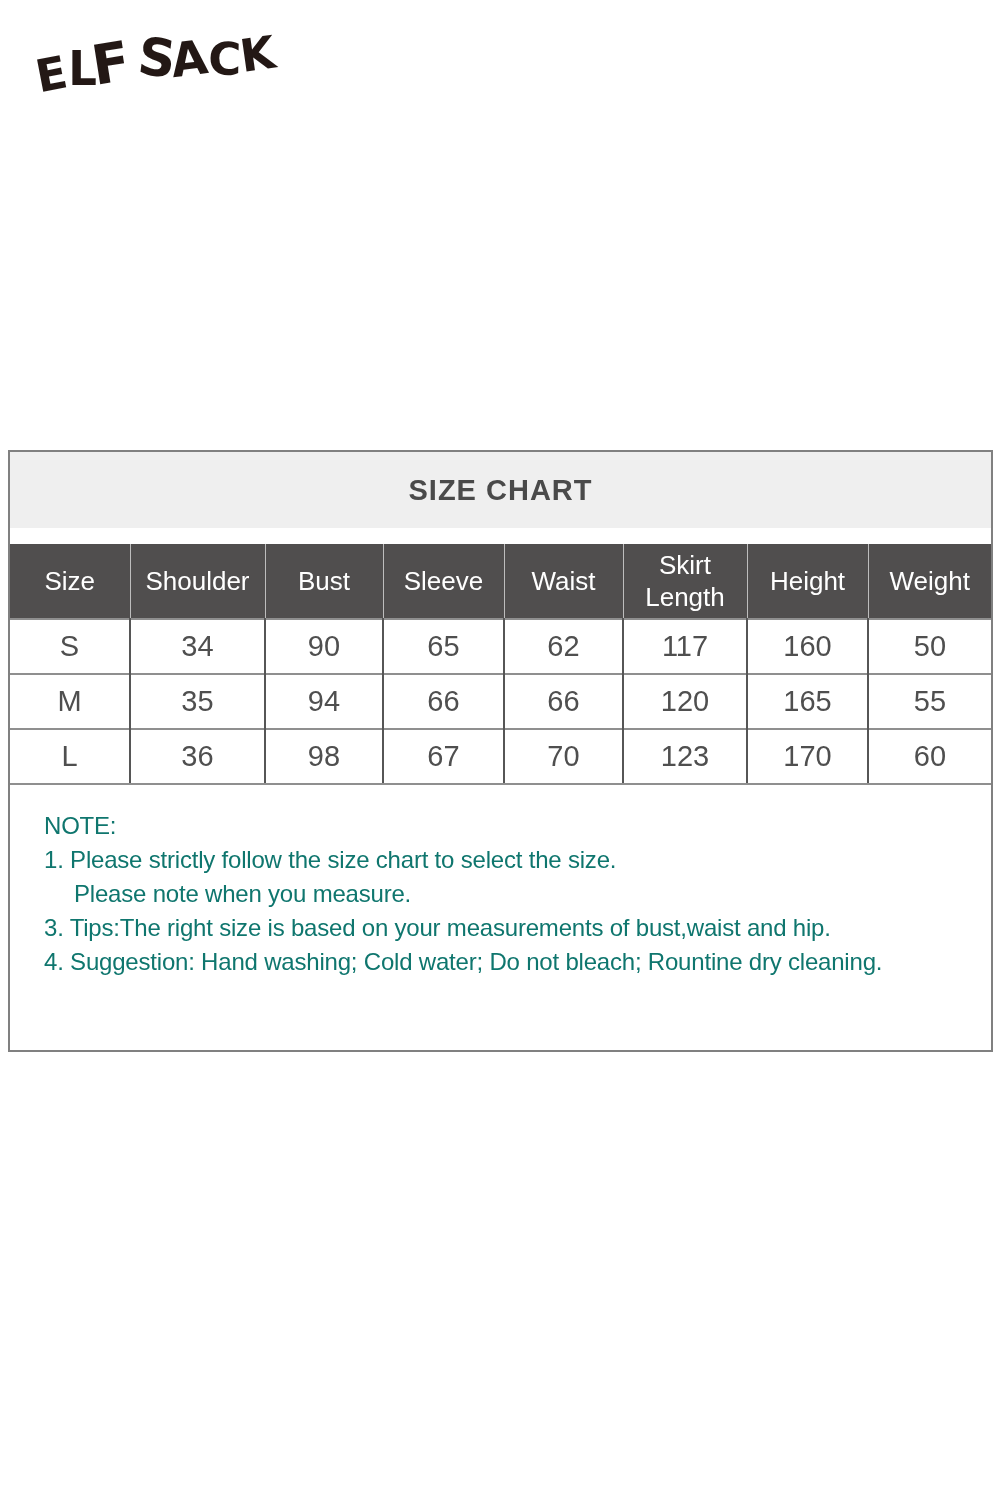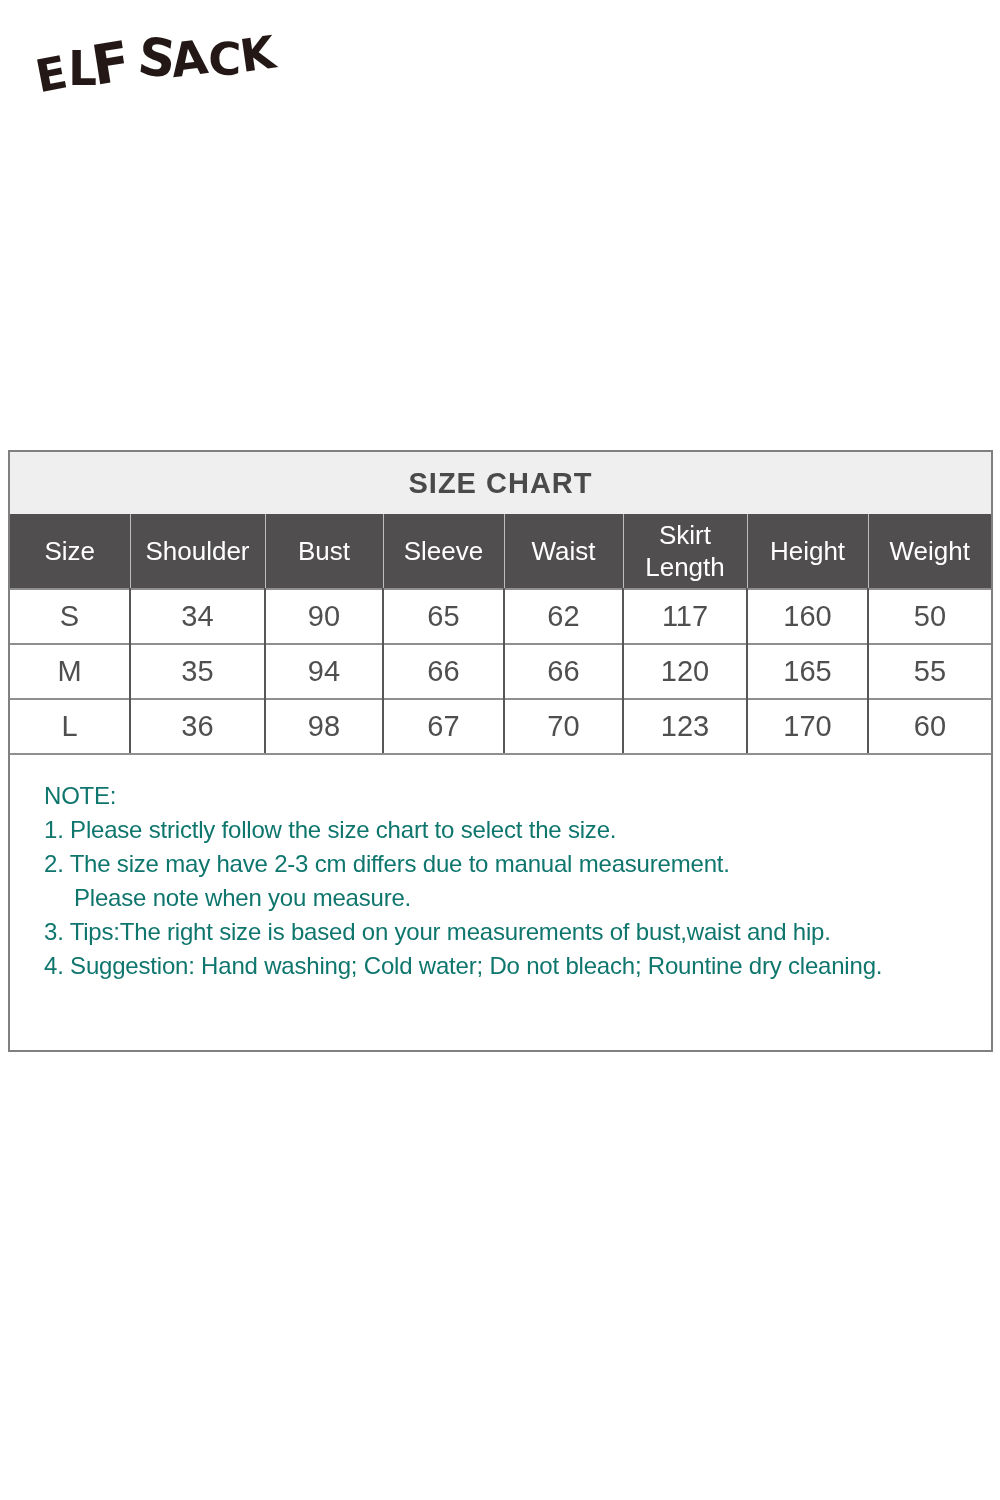--- a/index.html
+++ b/index.html
@@ -32,27 +32,27 @@
   .lg-7 { transform:rotate(-6deg) translateY(-9px); }
 
   
   .chart-box {
     position:absolute; left:8px; top:450px;
     width:985px; height:602px;
     border:2px solid #808080;
     background:#ffffff;
   }
   .title-band {
-    height:62px; background:#efefef;
+    height:76px; background:#efefef;
     display:flex; align-items:center; justify-content:center;
     font-size:29px; font-weight:bold; color:#4a4a4a;
     letter-spacing:1px;
   }
   table.size-table {
-    width:100%; border-collapse:collapse; table-layout:fixed;
+    width:100%; border-collapse:collapse; table-layout:fixed;margin-top:16px;
   }
   .size-table th {
     height:75px; background:#504e4e; color:#ffffff;
     font-weight:normal; font-size:26px; line-height:1.25;
     text-align:center; vertical-align:middle;
     border-right:1px solid #bdbdbd; padding:0 6px;
   }
   .size-table th:last-child { border-right:none; }
   .size-table td {
     height:55px; text-align:center; vertical-align:middle;
@@ -135,20 +135,19 @@
           <td>123</td>
           <td>170</td>
           <td>60</td>
         </tr>
       </tbody>
     </table>
 
     <div class="note">
       <div>NOTE:</div>
       <div>1. Please strictly follow the size chart to select the size.</div>
-      <div>2. The size may have 2-3 cm differs due to manual measurement.</div>
       <div class="indent">Please note when you measure.</div>
       <div>3. Tips:The right size is based on your measurements of bust,waist and hip.</div>
       <div>4. Suggestion: Hand washing; Cold water; Do not bleach; Rountine dry cleaning.</div>
     </div>
 
   </div>
 </div>
 
 </body></html>

